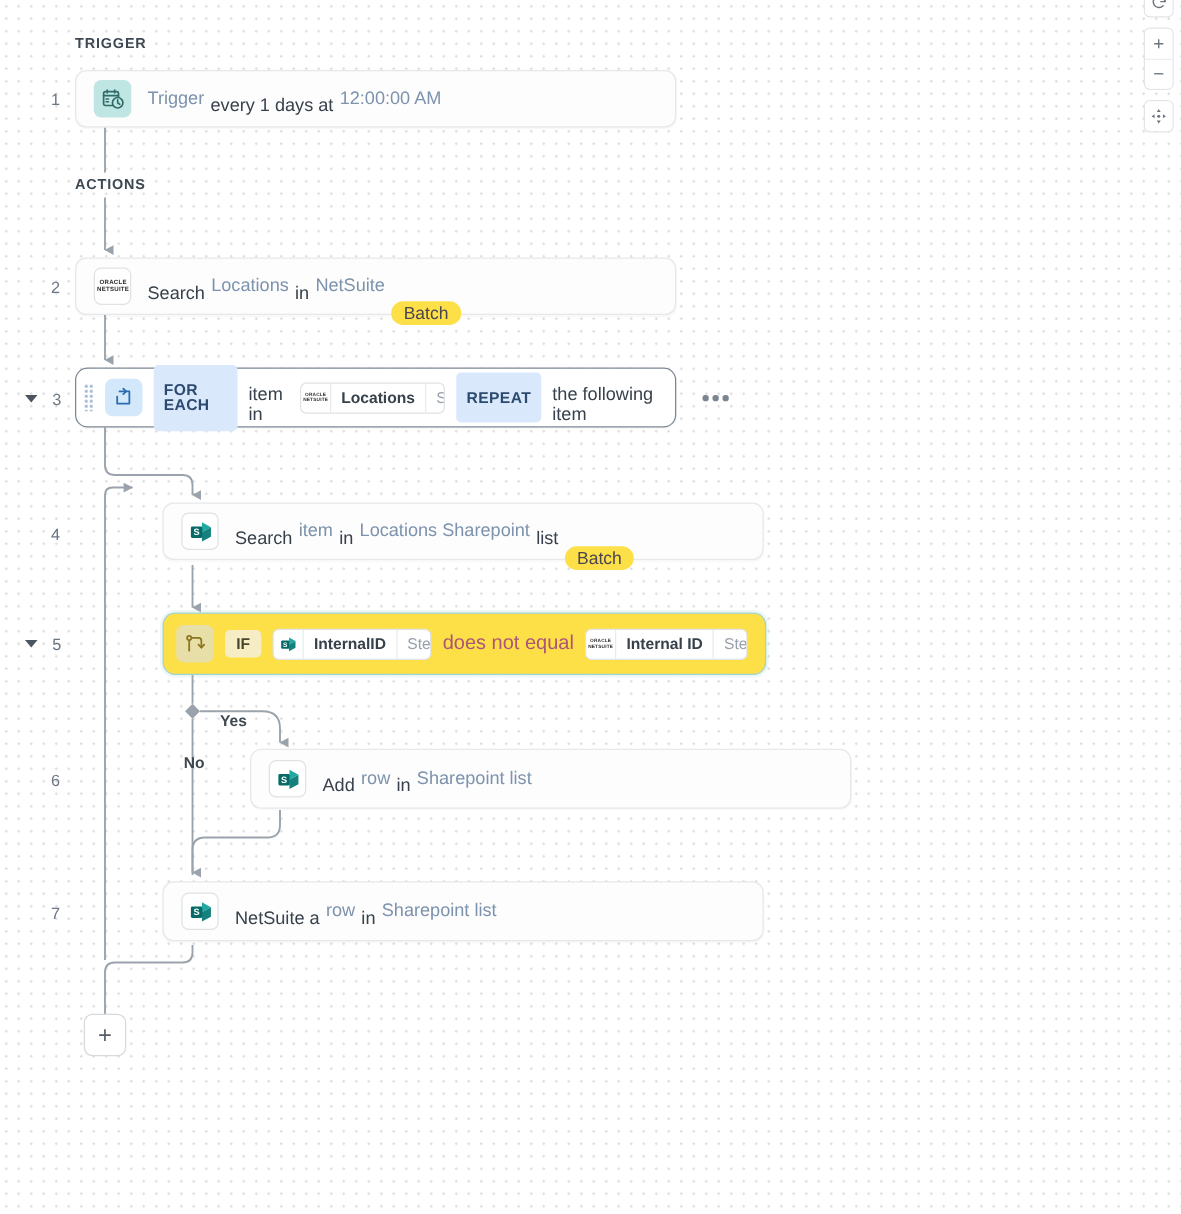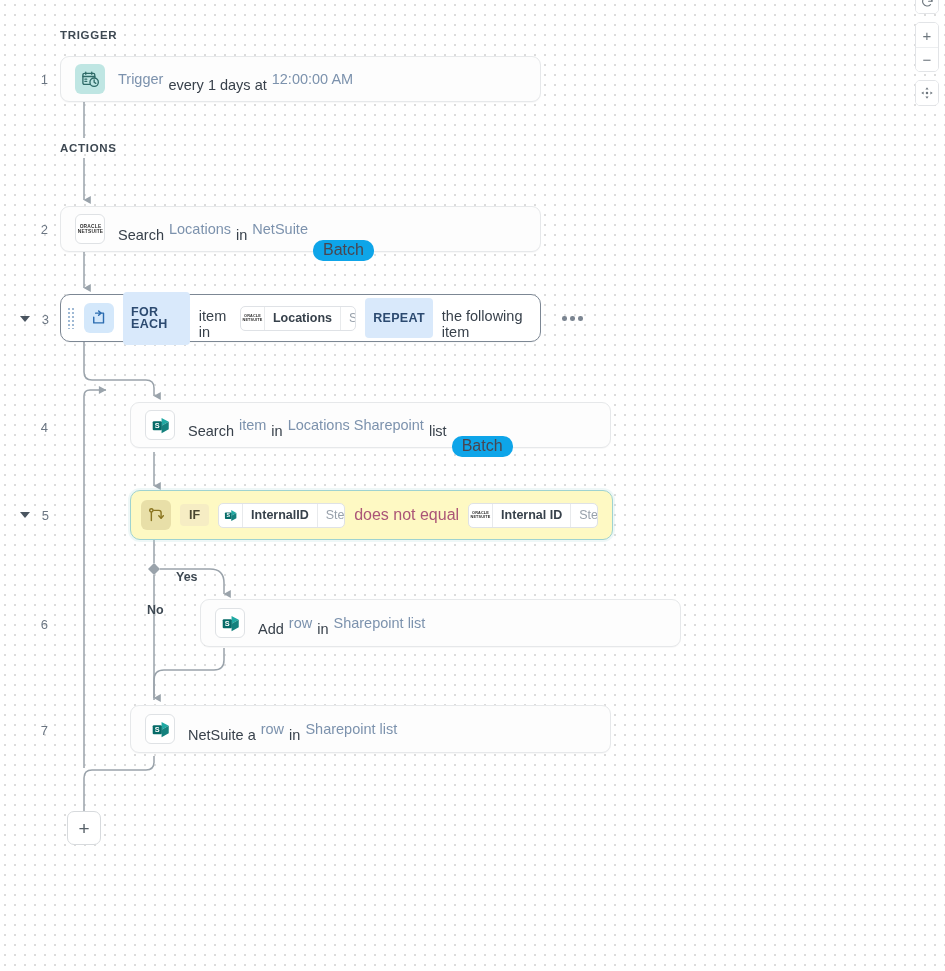--- a/index.html
+++ b/index.html
@@ -78,21 +78,21 @@
 
   .card.loop {
     background: #ffffff;
     border: 1px solid #7c8794;
     border-radius: 10px;
     padding-left: 6px;
     gap: 9px;
   }
 
   .card.cond {
-    background: #fef9c3;
+    background: #fde047;
     border: 1.6px solid #9fd3d0;
     border-radius: 10px;
     padding-left: 10px;
     gap: 9px;
     box-shadow: 0 0 0 2px rgba(159,211,208,0.18);
   }
 
   
   .tile {
     width: 30px; height: 30px;
@@ -120,25 +120,25 @@
     transform: scale(1.35);
   }
 
   
   .lbl { display: flex; align-items: center; gap: 5px; flex-wrap: nowrap; white-space: nowrap; }
   .t-blue  { color: #7c92ad; }
   .t-plain { color: #38414b; margin-top: 11px; }
 
   
   .badge-batch {
-    background: #0ea5e9;
+    background: #fde047;
     color: #4a4550;
     border-radius: 10px;
     padding: 2.5px 10px;
-    font-size: 16px;
+    font-size: 14px;
     line-height: 1;
     margin-top: 42px;
   }
   .badge-kw {
     background: #d9e9fb;
     color: #2c4a70;
     border-radius: 4px;
     padding: 14px 8px;
     font-size: 12.5px;
     font-weight: bold;

